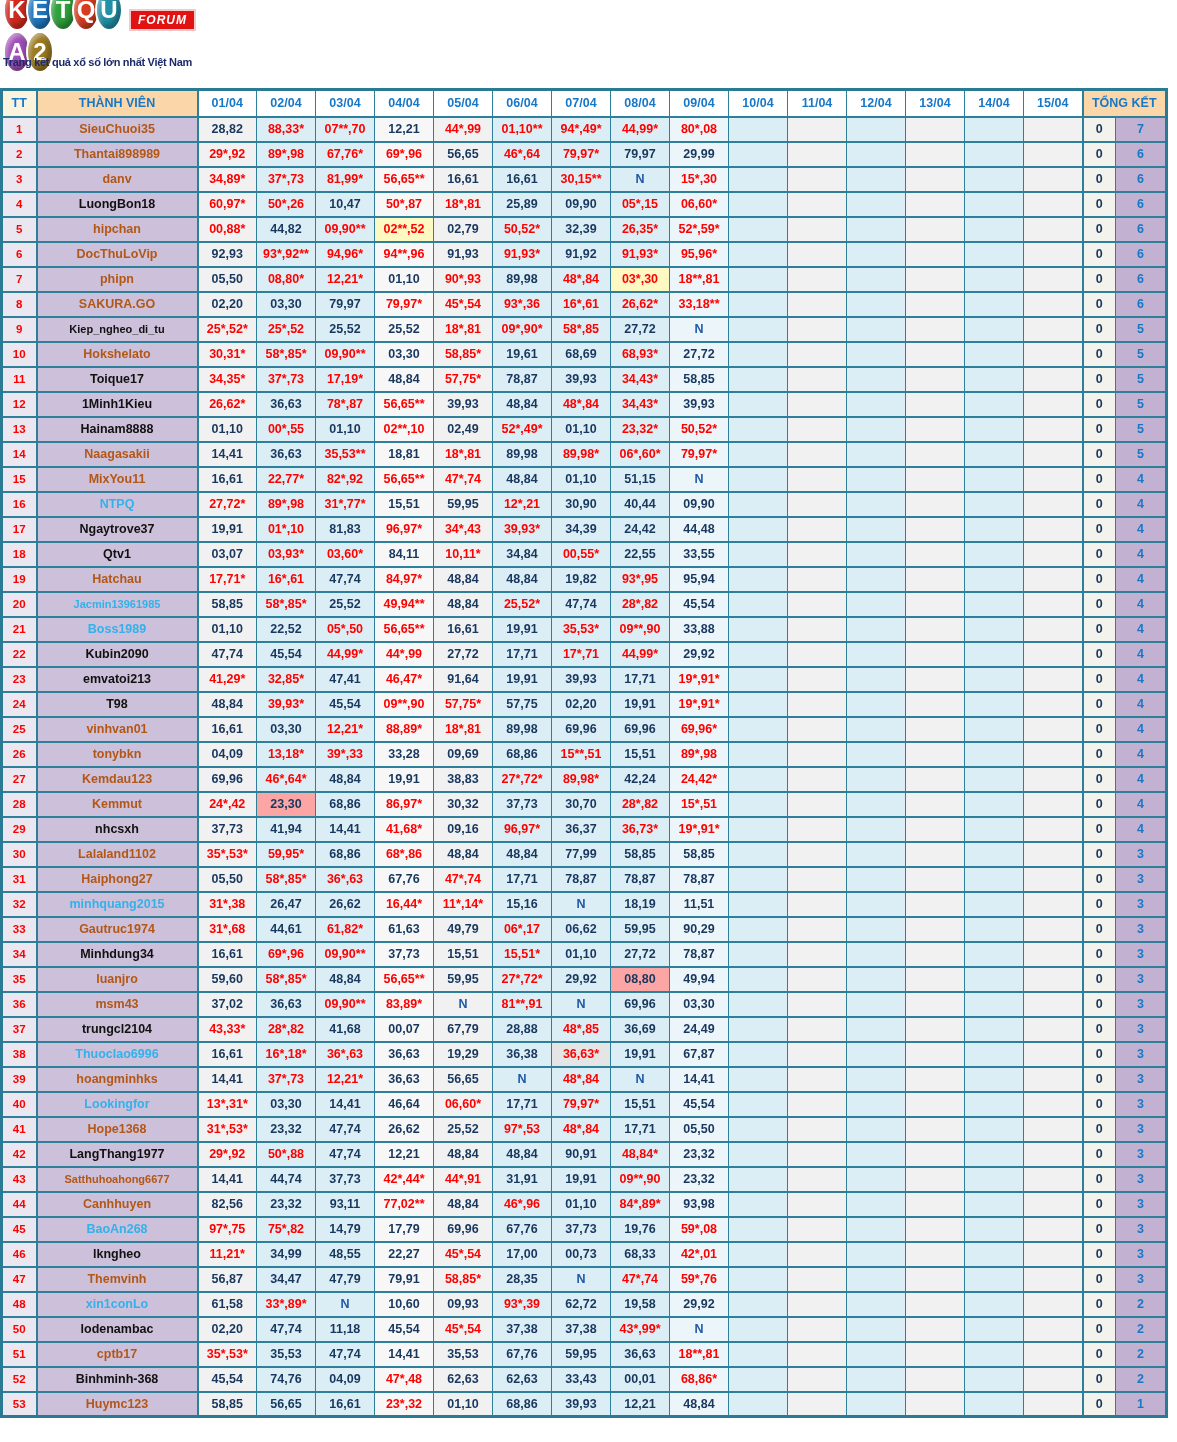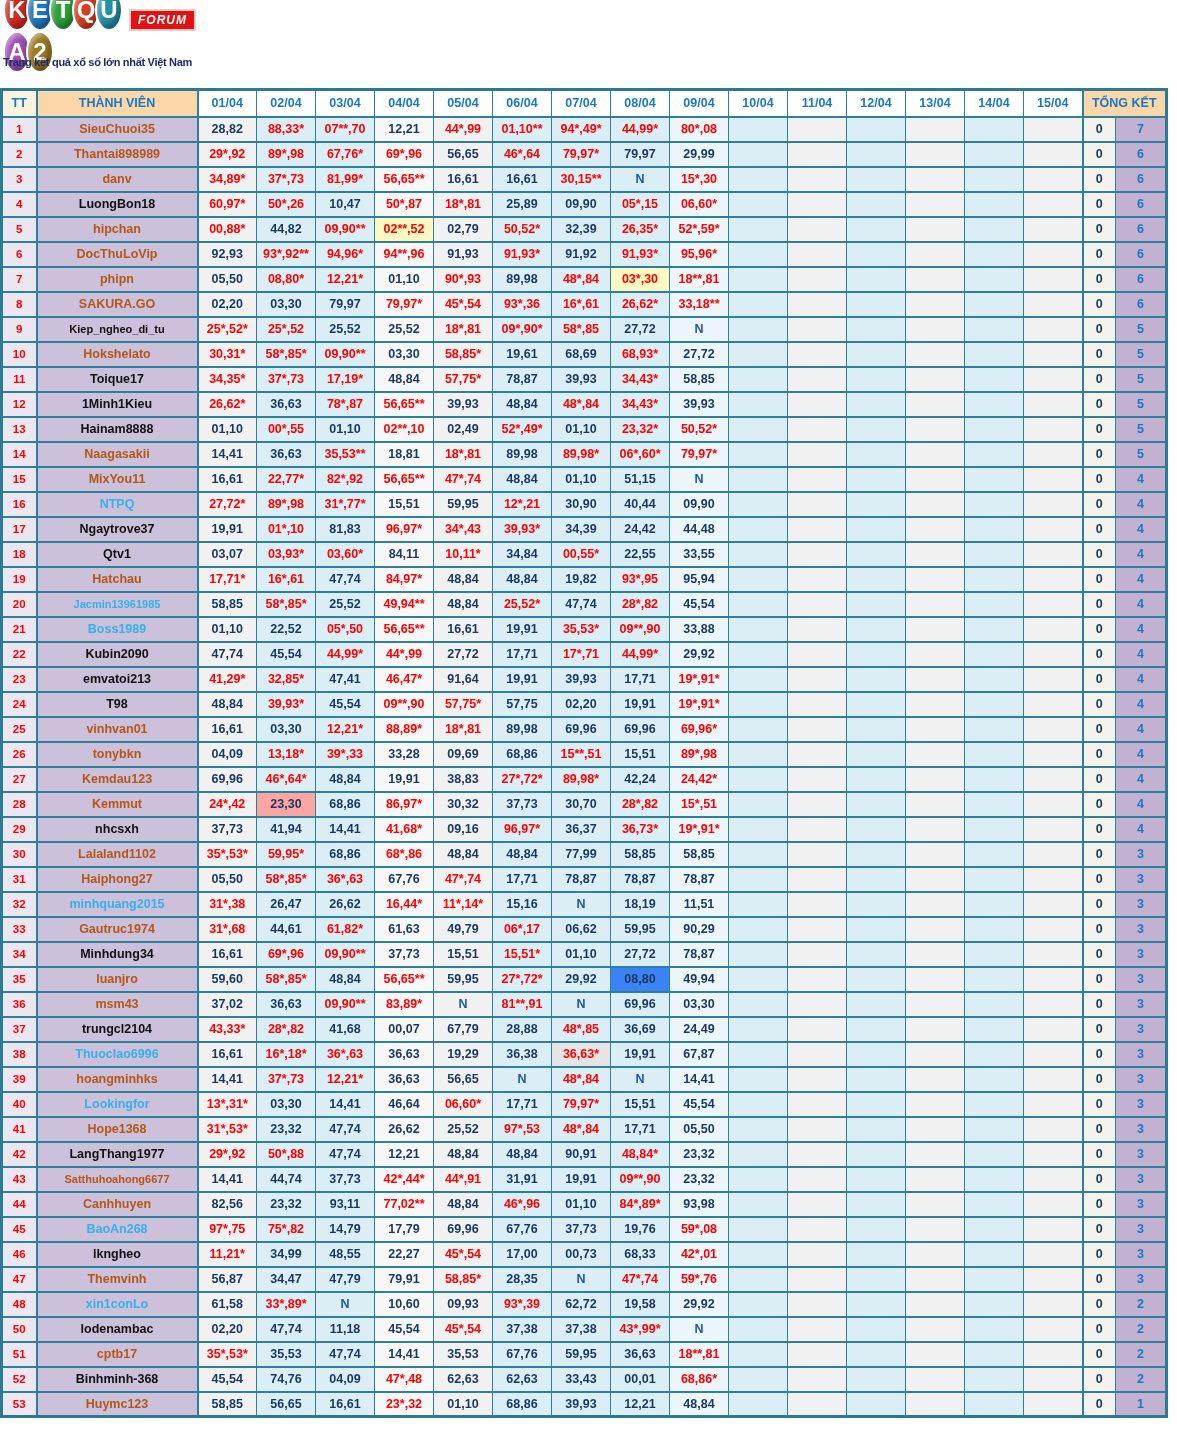--- a/index.html
+++ b/index.html
@@ -828,21 +828,21 @@
       <tr>
         <td class="tt">35</td>
         <td class="member nc-o">luanjro</td>
         <td class="score vb" style="background: rgb(241, 241, 241);">59,60</td>
         <td class="score vr" style="background: rgb(220, 238, 245);">58*,85*</td>
         <td class="score vb" style="background: rgb(220, 238, 245);">48,84</td>
         <td class="score vr" style="background: rgb(247, 247, 247);">56,65**</td>
         <td class="score vb" style="background: rgb(241, 241, 241);">59,95</td>
         <td class="score vr" style="background: rgb(220, 238, 245);">27*,72*</td>
         <td class="score vb" style="background: rgb(220, 238, 245);">29,92</td>
-        <td class="score vb" style="background: #3b82f6;">08,80</td>
+        <td class="score vb" style="background: #fca5a5;">08,80</td>
         <td class="score vb" style="background: rgb(236, 245, 249);">49,94</td>
         <td style="background: rgb(220, 238, 245);"></td>
         <td style="background: rgb(241, 241, 241);"></td>
         <td style="background: rgb(220, 238, 245);"></td>
         <td style="background: rgb(241, 241, 241);"></td>
         <td style="background: rgb(220, 238, 245);"></td>
         <td style="background: rgb(241, 241, 241);"></td>
         <td class="zero">0</td>
         <td class="total">3</td>
       </tr>

